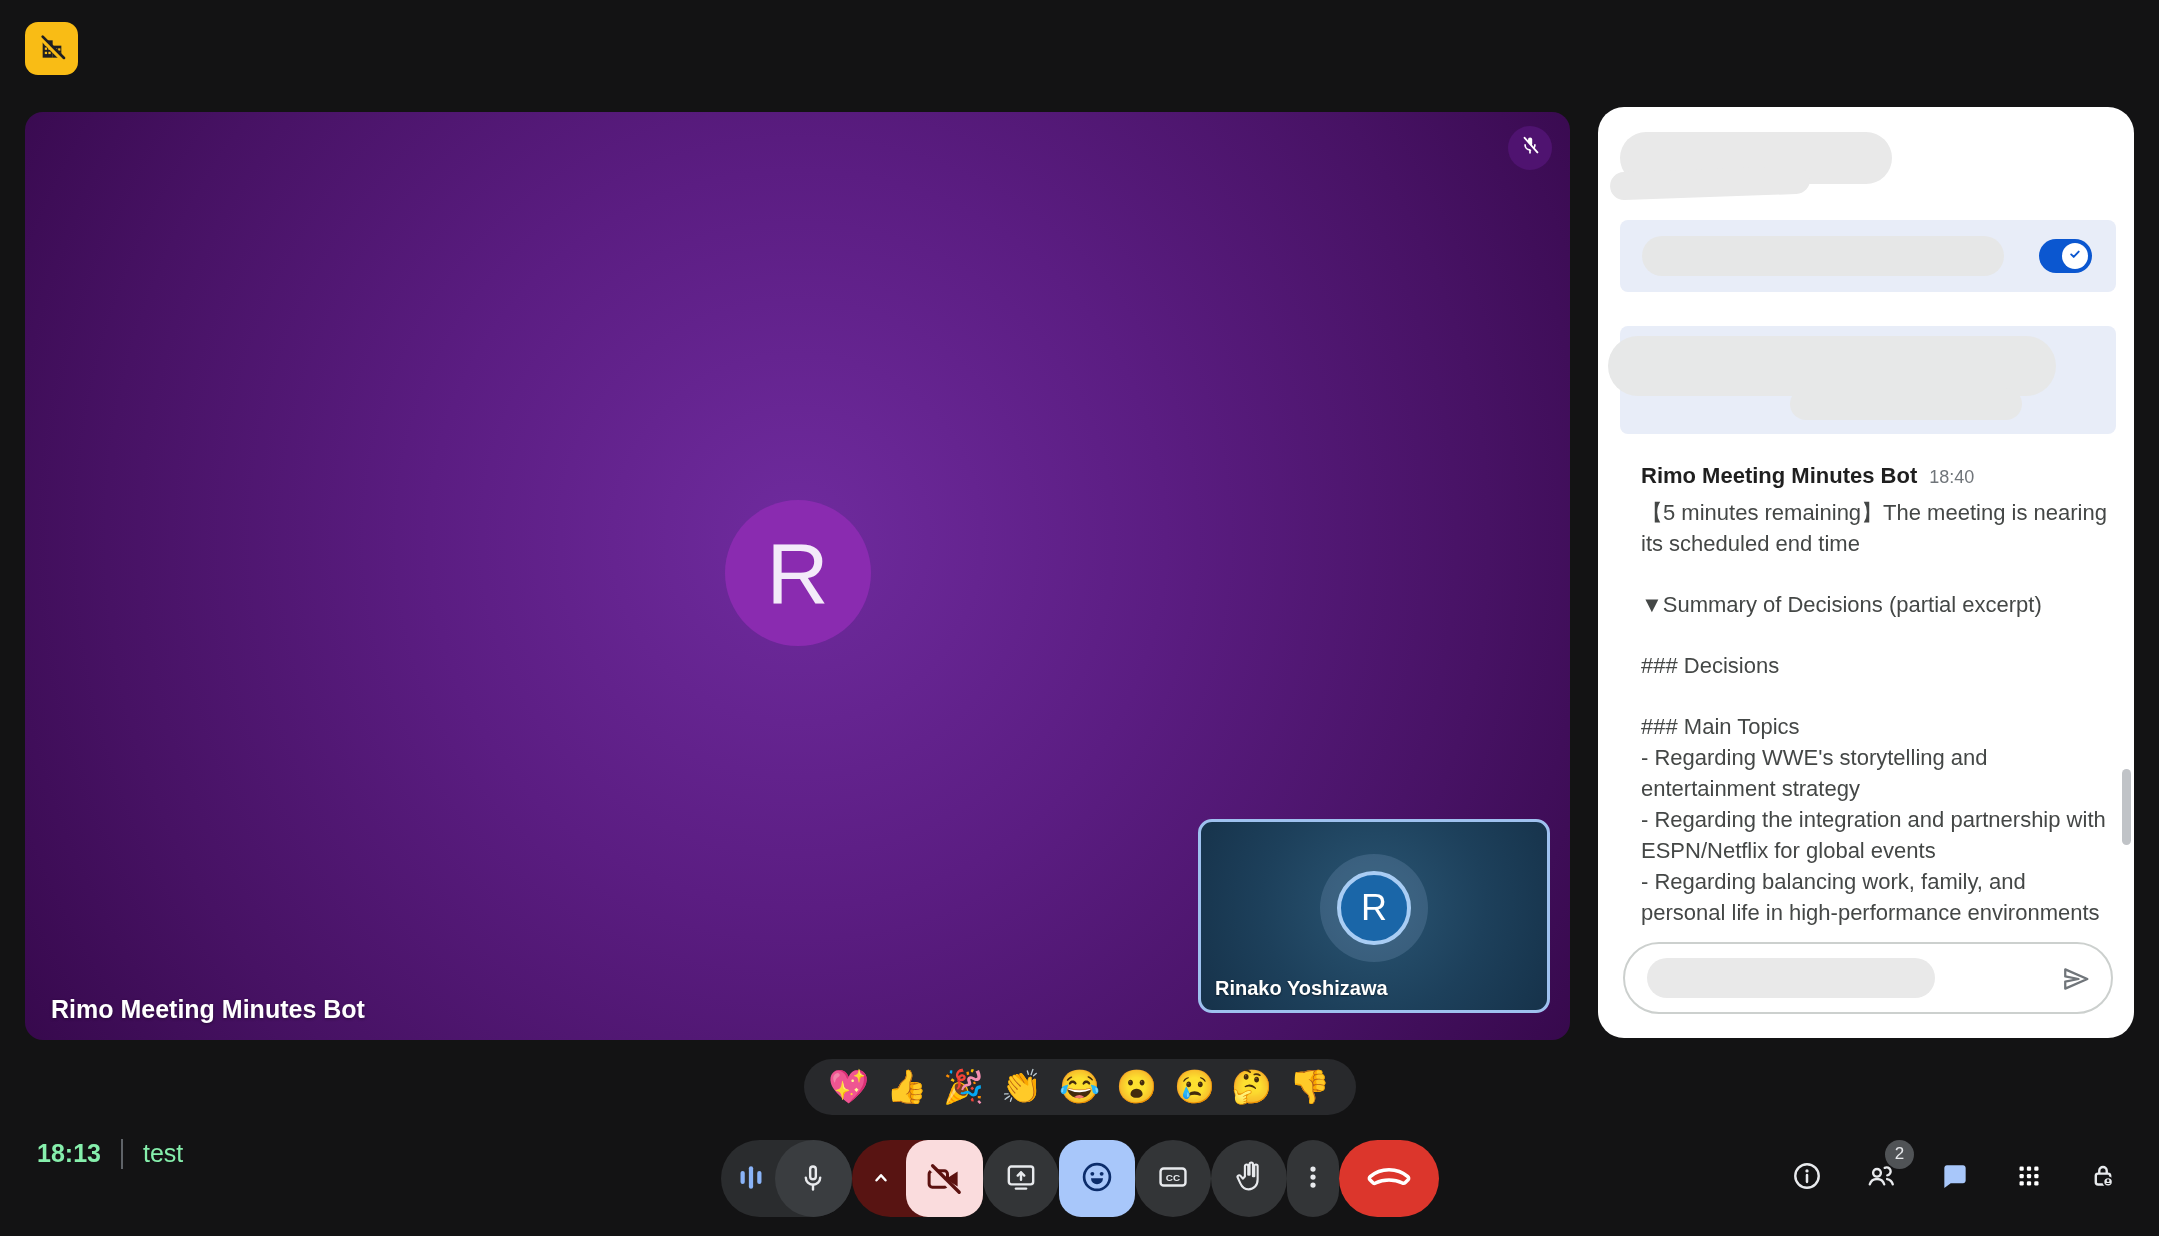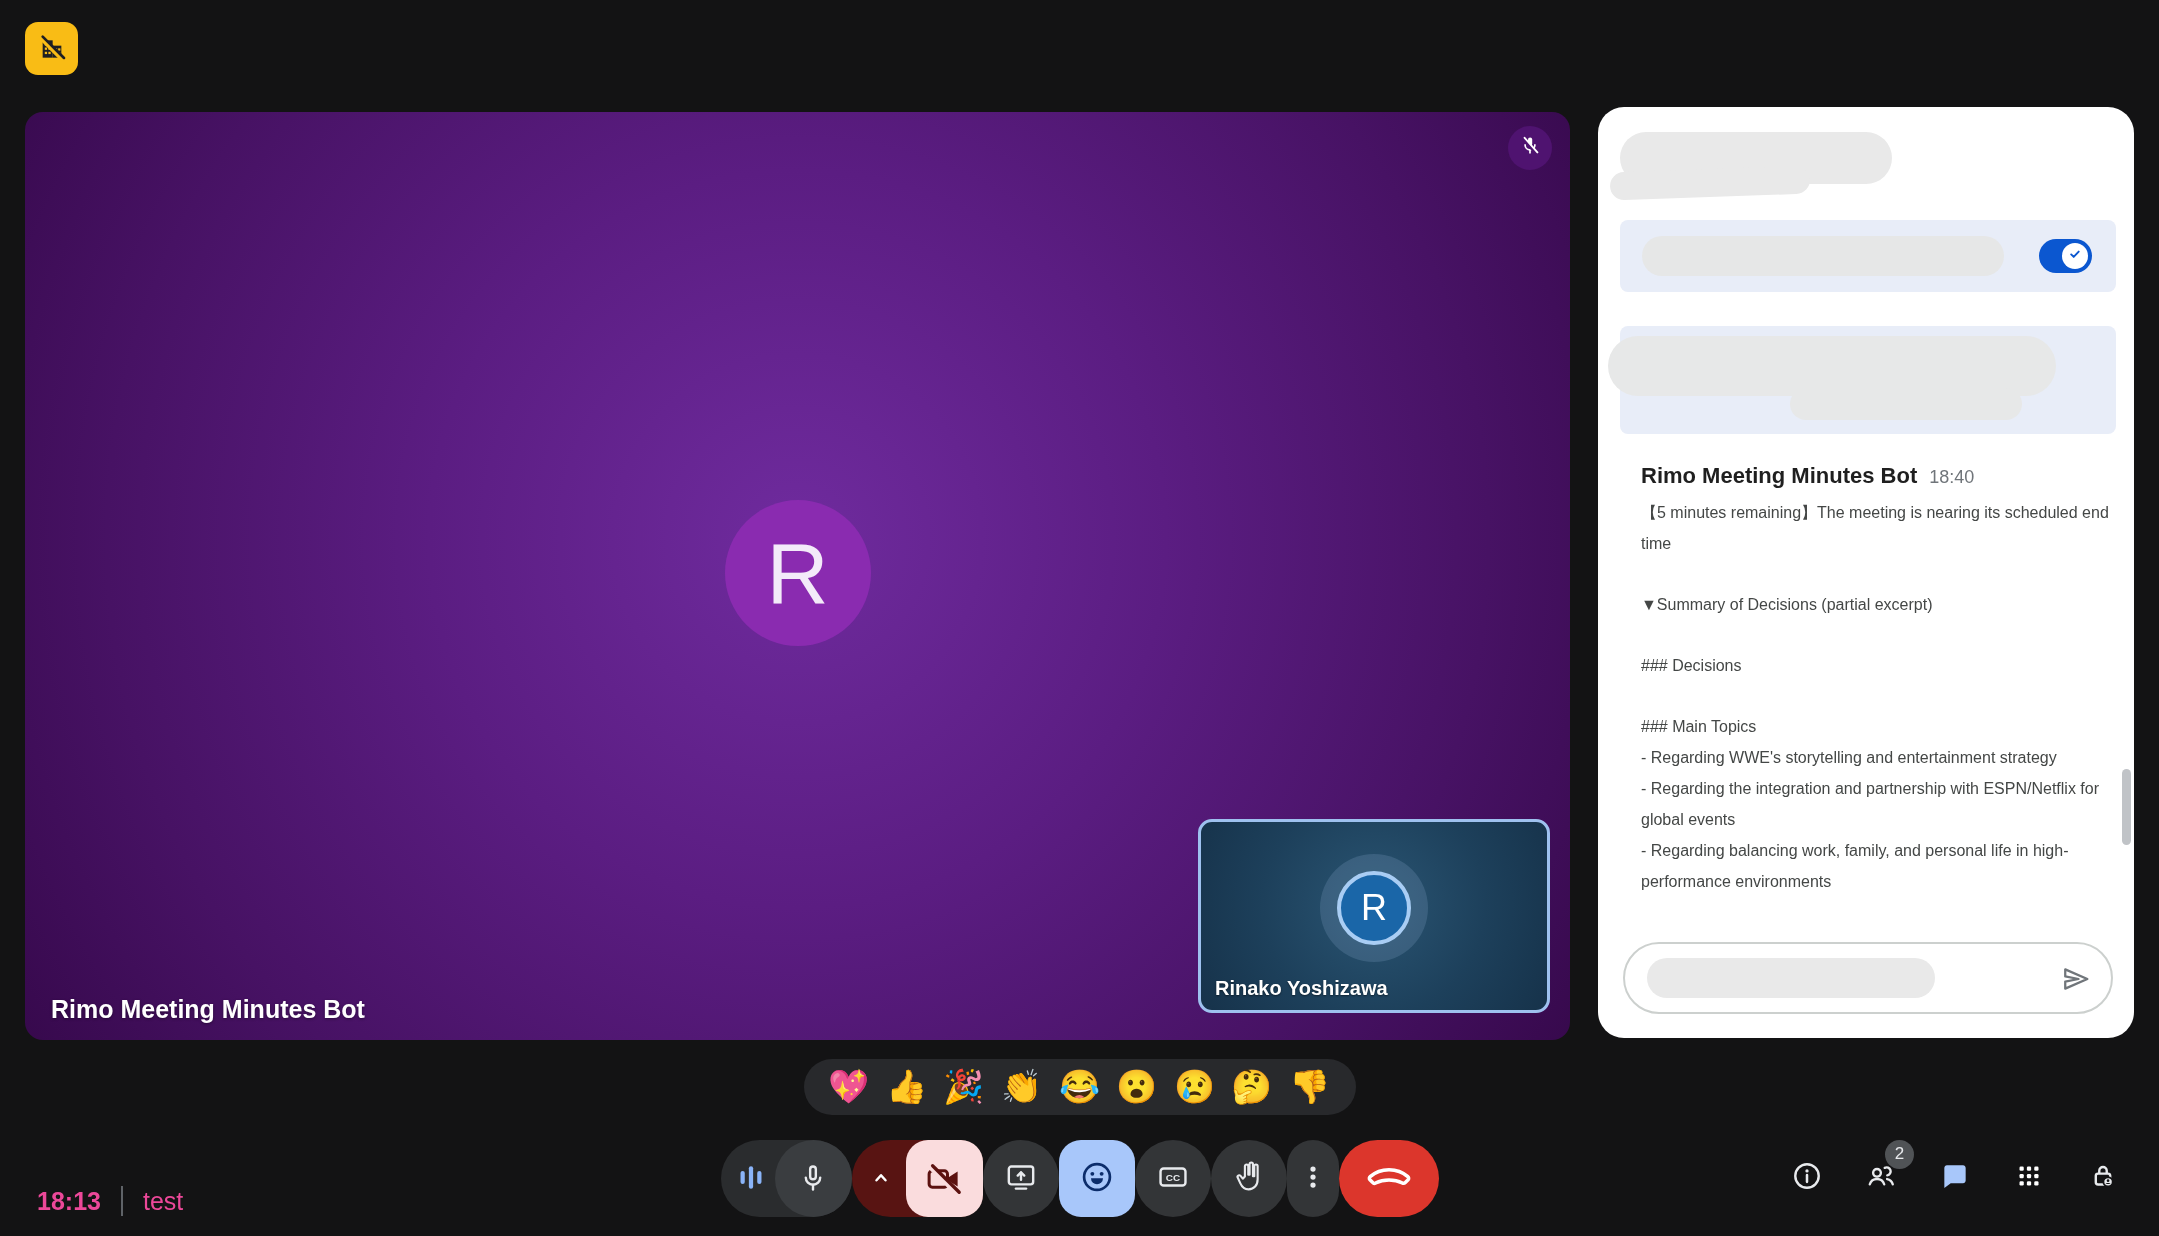--- a/index.html
+++ b/index.html
@@ -49,21 +49,21 @@
     cursor:pointer; }
   .toggle .knob { position:absolute; right:4px; top:4px; width:26px; height:26px; border-radius:50%; background:#fff;
     display:flex; align-items:center; justify-content:center; }
   .row-notice { top:219px; height:108px; }
   .row-notice .blob-a { left:-12px; top:10px; width:448px; height:60px; border-radius:30px; background:#e7e8e8; }
   .row-notice .blob-b { left:170px; top:62px; width:232px; height:32px; border-radius:16px; background:#e7e8e8; }
   .message { position:absolute; left:43px; top:356px; width:468px; color:#444746; }
   .msg-head { display:flex; align-items:baseline; gap:12px; margin-bottom:8px; }
   .msg-sender { font-size:22px; font-weight:700; color:#1f1f1f; }
   .msg-time { font-size:18px; color:#70757a; }
-  .msg-p { font-size:16px; line-height:31px; white-space:pre-line; margin-bottom:30px; }
+  .msg-p { font-size:22px; line-height:31px; white-space:pre-line; margin-bottom:30px; }
   .panel-scroll-thumb { position:absolute; right:3px; top:662px; width:9px; height:76px; border-radius:5px;
     background:#c0c3c7; cursor:pointer; }
   .chat-input { position:absolute; left:25px; right:21px; bottom:24px; height:72px; border:2px solid #ccd0ce;
     border-radius:37px; background:#fff; }
   .chat-input .blob-placeholder { left:22px; top:14px; width:288px; height:40px; border-radius:20px; }
   .send-btn { position:absolute; right:18px; top:18px; width:34px; height:34px; border:none; background:none;
     cursor:pointer; padding:0; }
 
   
   .reactions { position:absolute; left:50%; top:1059px; transform:translateX(-50%); width:552px; height:56px;
@@ -82,25 +82,25 @@
   .mic-pill .wave { position:absolute; left:13px; top:50%; transform:translateY(-50%); }
   .cam-pill { position:relative; width:131px; height:77px; border-radius:40px 24px 24px 40px; background:#581412; }
   .cam-pill .chev { position:absolute; left:14px; top:50%; transform:translateY(-50%); }
   .cam-pill .cam-square { position:absolute; right:0; top:0; width:77px; height:77px; border-radius:22px;
     background:#fadcdd; display:flex; align-items:center; justify-content:center; }
   .react-btn { width:76px; height:77px; border-radius:22px; background:#a8c7fa; }
   .more-btn { width:52px; height:77px; border-radius:28px; background:#333537; }
   .end-btn { width:100px; height:77px; border-radius:40px; background:#dc362c; }
 
   
-  .footer-left { position:absolute; left:37px; top:1139px; height:77px; display:flex; align-items:flex-end;
-    color:#ec4899; }
+  .footer-left { position:absolute; left:37px; top:1139px; height:77px; display:flex; align-items:flex-start;
+    color:#86efac; }
   .clock { font-size:25px; font-weight:700; }
   .fl-divider { width:2px; height:30px; background:#5f6368; margin:0 20px; }
-  .meeting-name { font-size:25px; font-weight:500;margin-top:24px; }
+  .meeting-name { font-size:25px; font-weight:500; }
 
   
   .footer-right { position:absolute; right:40px; top:1139px; height:77px; display:flex; align-items:center;
     gap:42px; }
   .fr-btn { border:none; background:none; cursor:pointer; padding:0; position:relative; width:32px; height:32px;
     display:flex; align-items:center; justify-content:center; }
   .count-badge { position:absolute; top:-22px; left:20px; width:29px; height:29px; border-radius:50%;
     background:#505356; color:#e8eaed; font-size:17px; font-weight:500; display:flex; align-items:center;
     justify-content:center; }
 </style>

